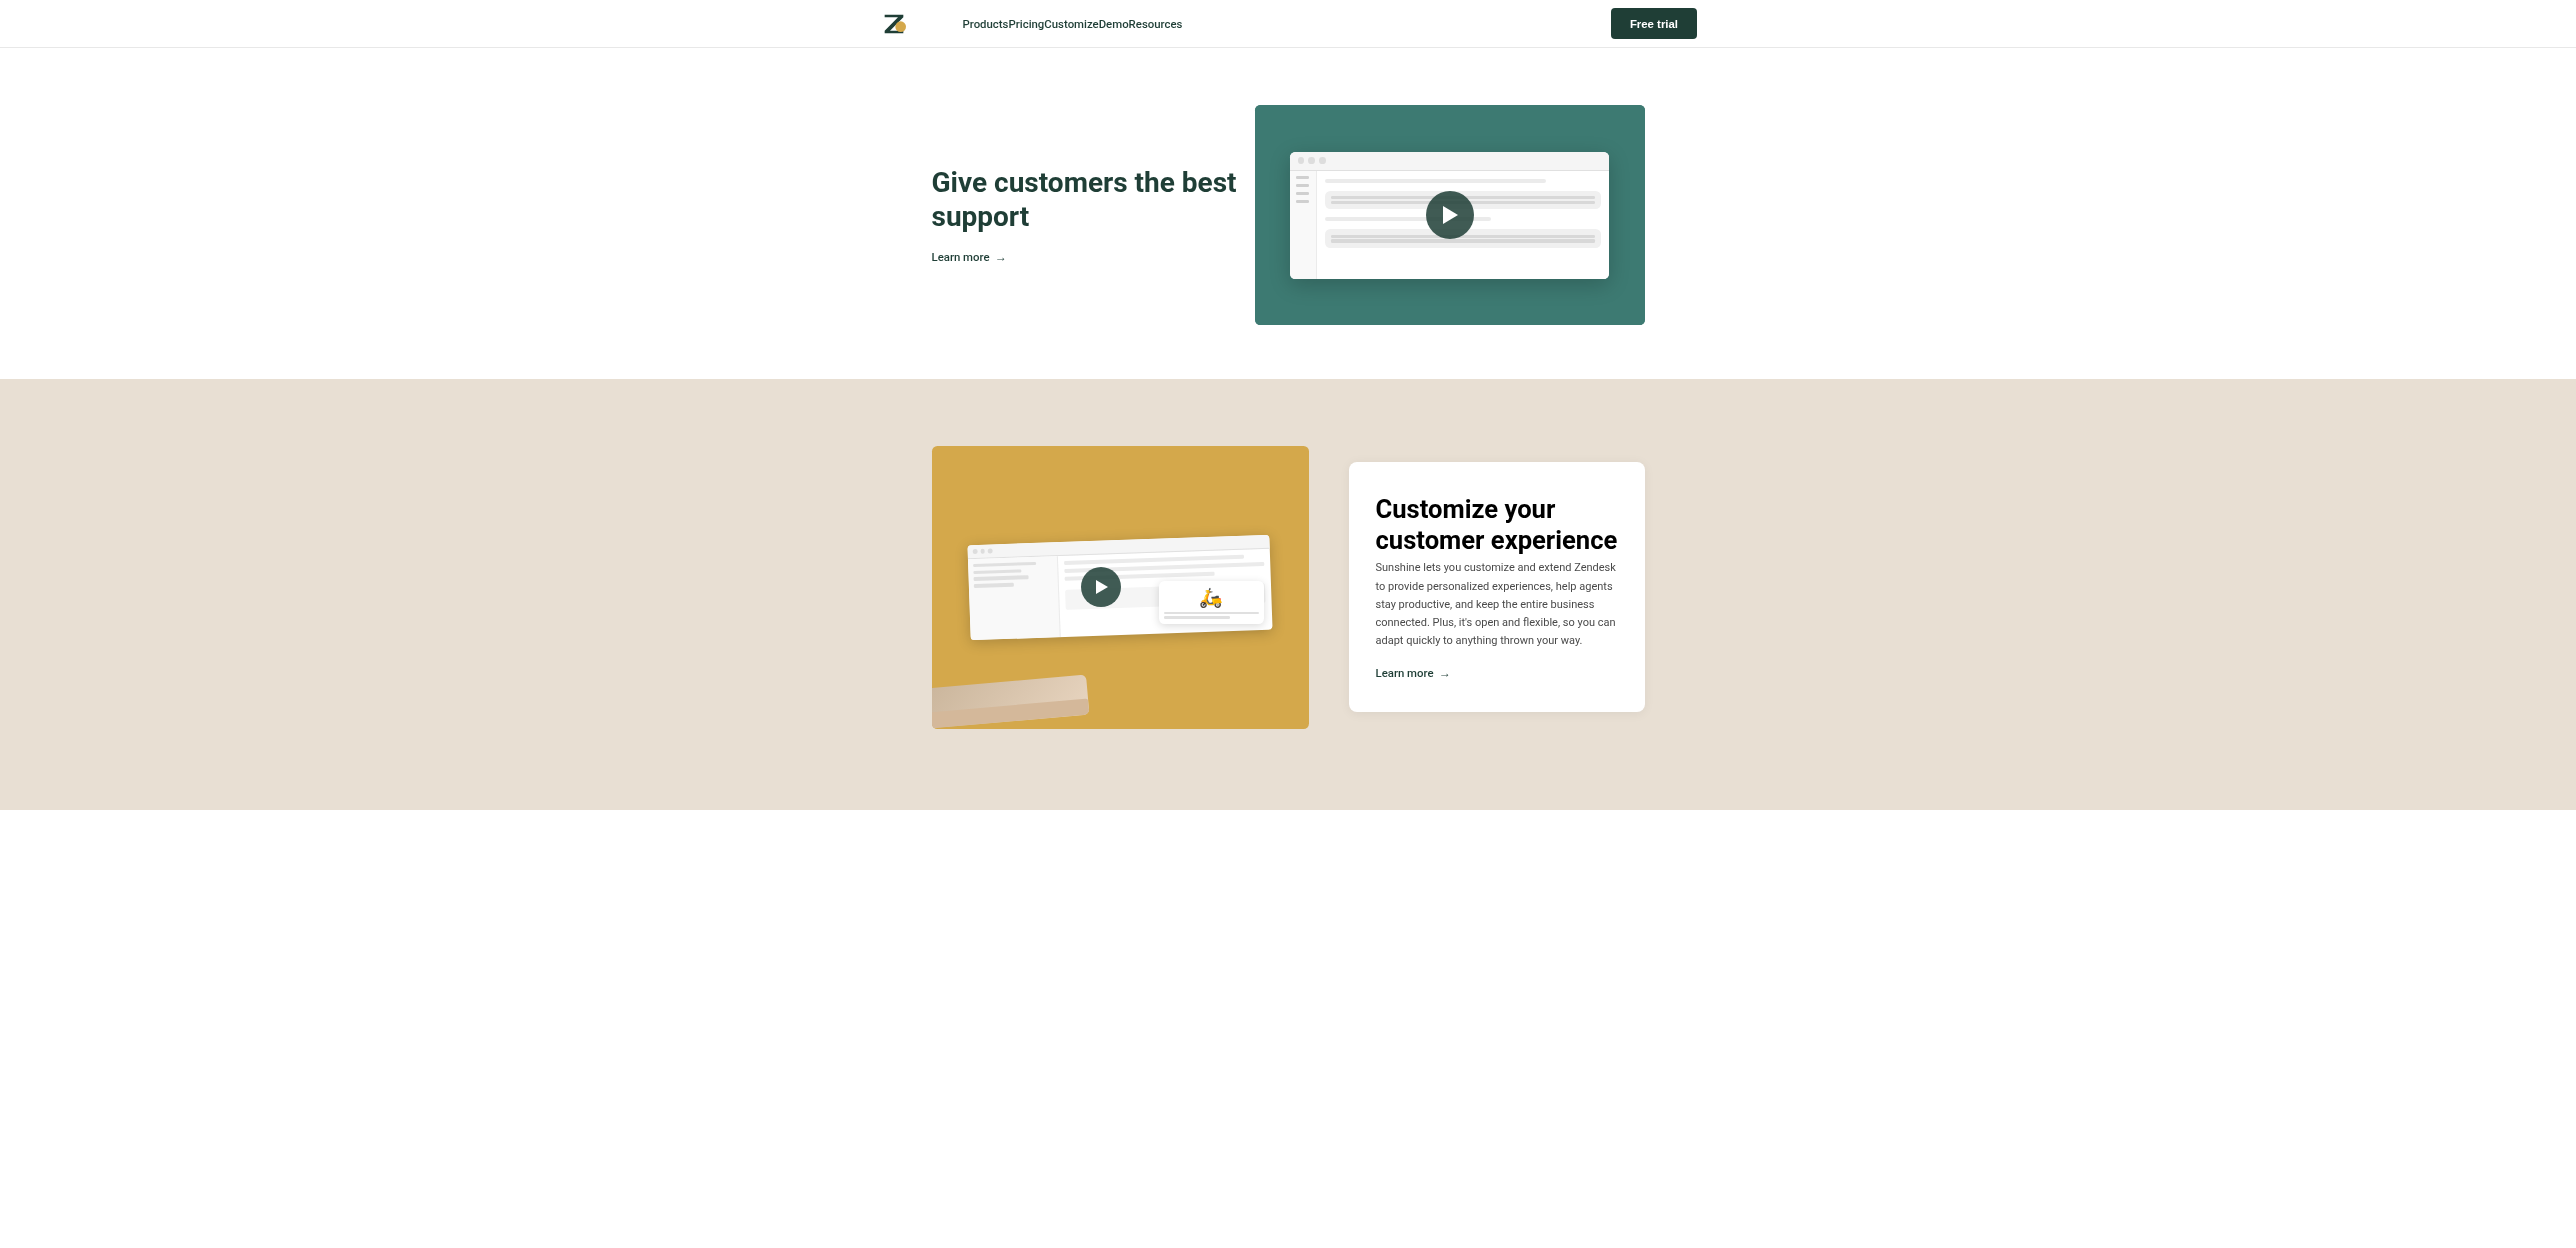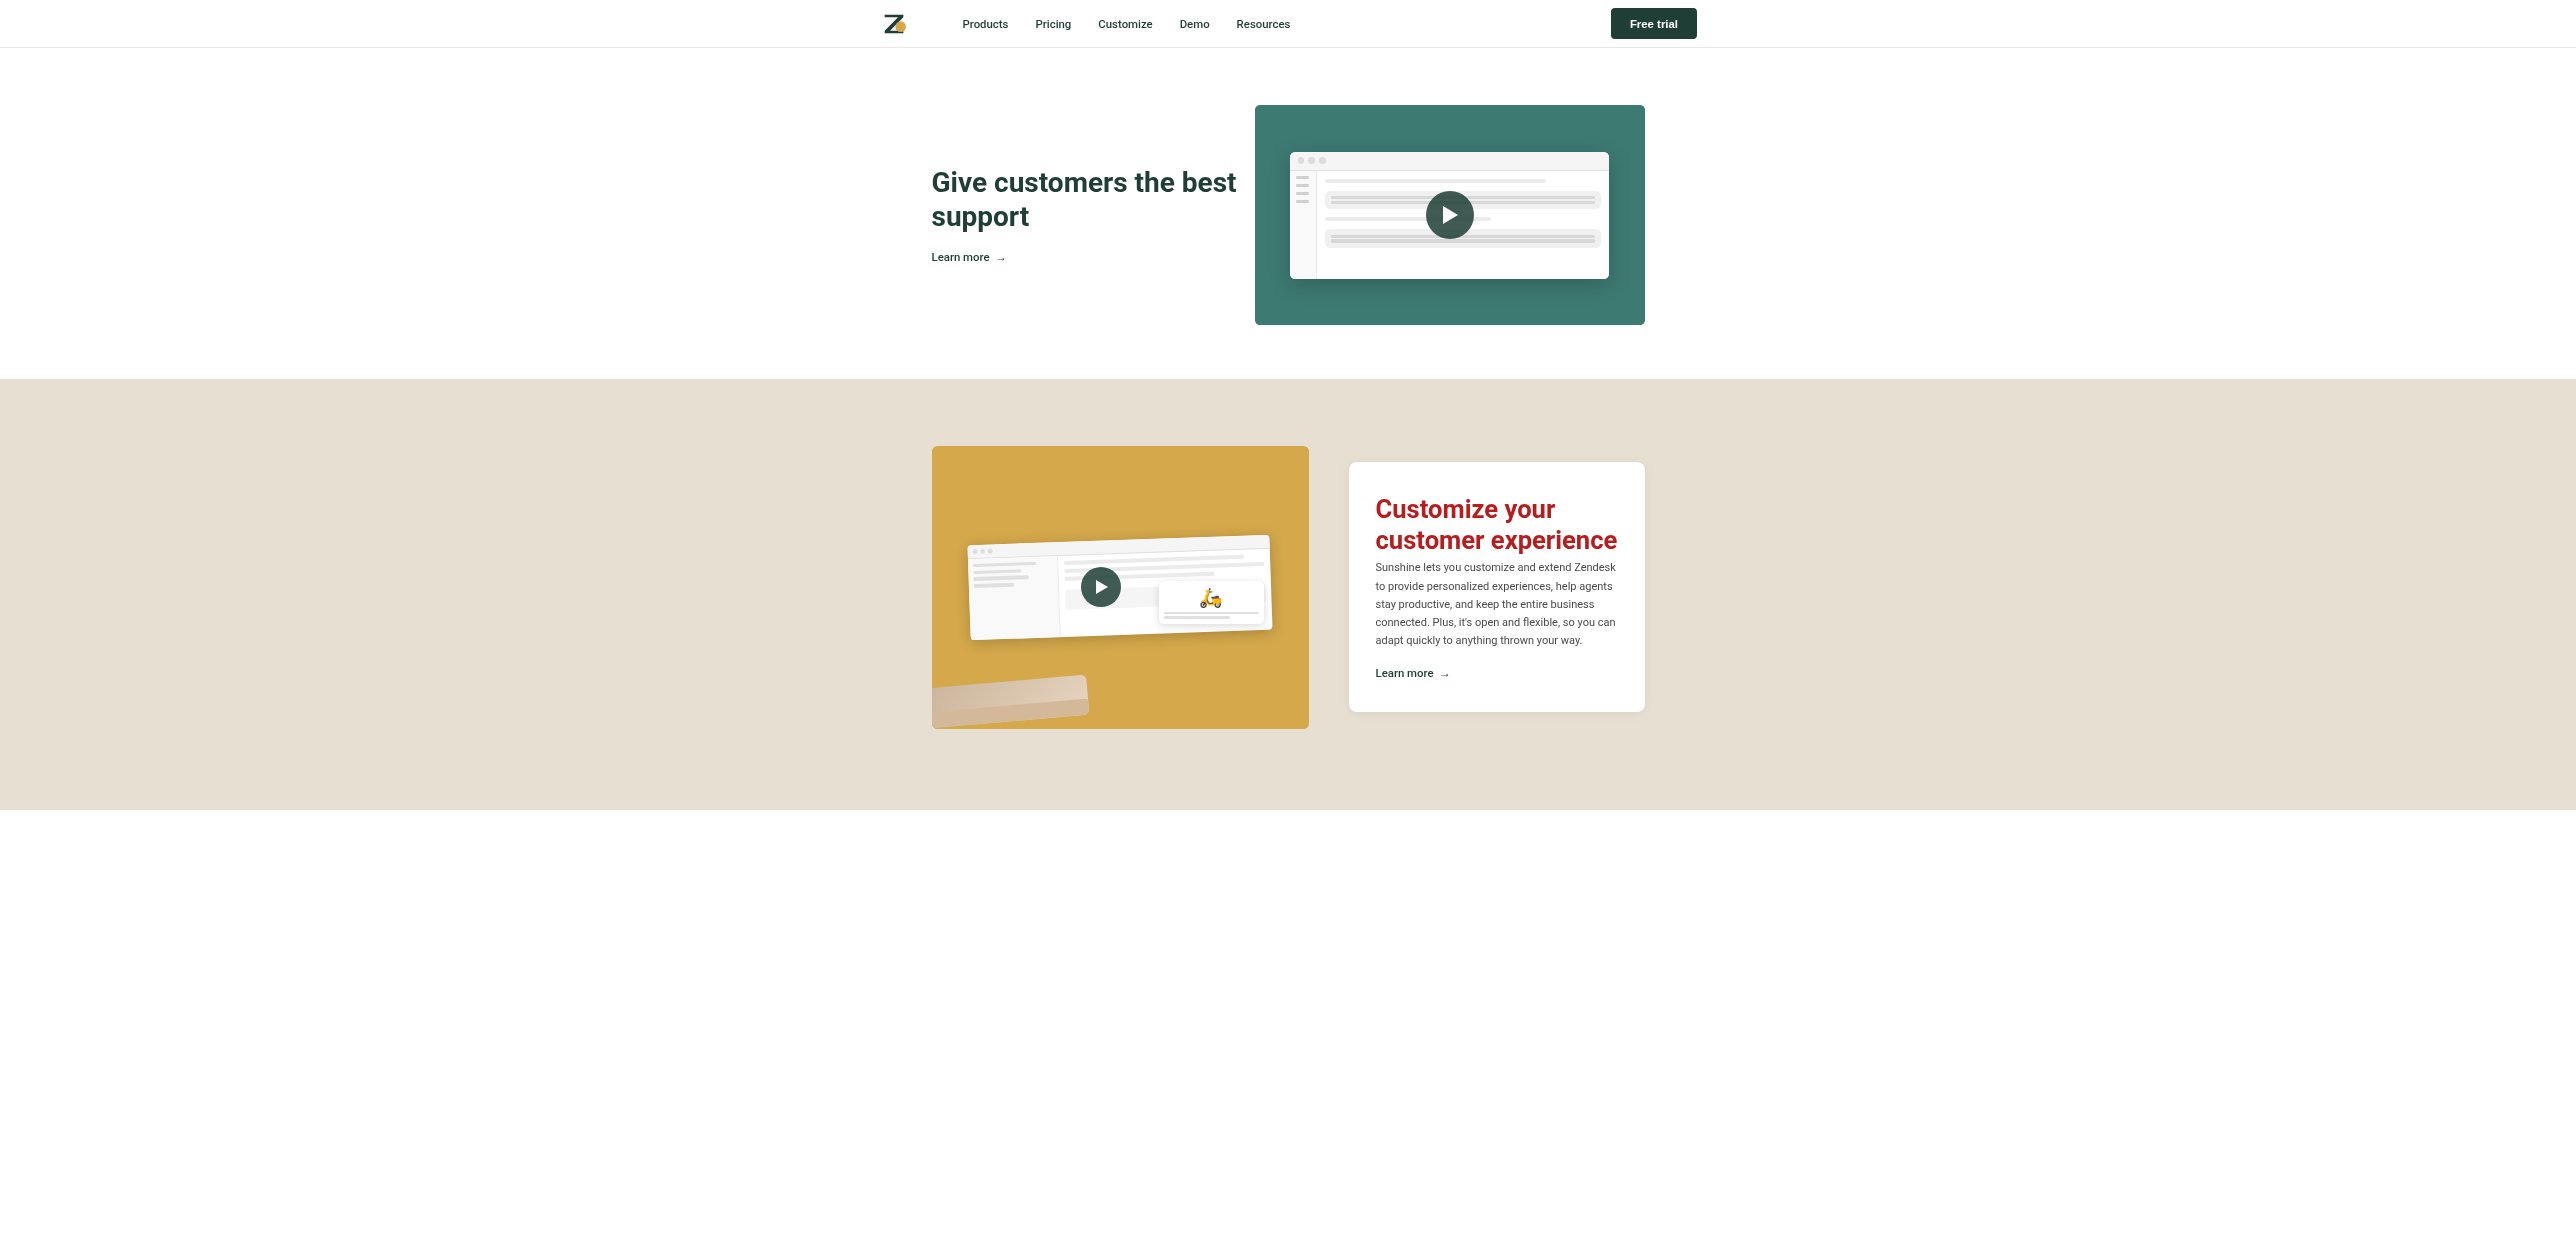--- a/index.html
+++ b/index.html
@@ -45,21 +45,20 @@
     }
 
     .logo-svg {
       width: 30px;
       height: 24px;
     }
 
     .nav-links {
       display: flex;
       align-items: center;
-      gap: 27px;
       flex: 1;
     }
 
     .nav-link {
       font-size: 11.4px;
       color: #1f3e36;
       text-decoration: none;
       font-weight: 500;
       cursor: pointer;
     }
@@ -435,21 +434,21 @@
     .customize-card {
       background: #fff;
       border-radius: 8px;
       padding: 32px 27px;
       box-shadow: 0 1.3px 10.8px rgba(0,0,0,0.06);
     }
 
     .customize-card h2 {
       font-size: 25.6px;
       font-weight: 700;
-      color: #b91c1c;
+      color: #000000;
       line-height: 1.2;
       margin-bottom: 4px;
     }
 
     .customize-card p {
       font-size: 11px;
       color: #4a4a4a;
       line-height: 1.65;
       margin-bottom: 16px;
     }

